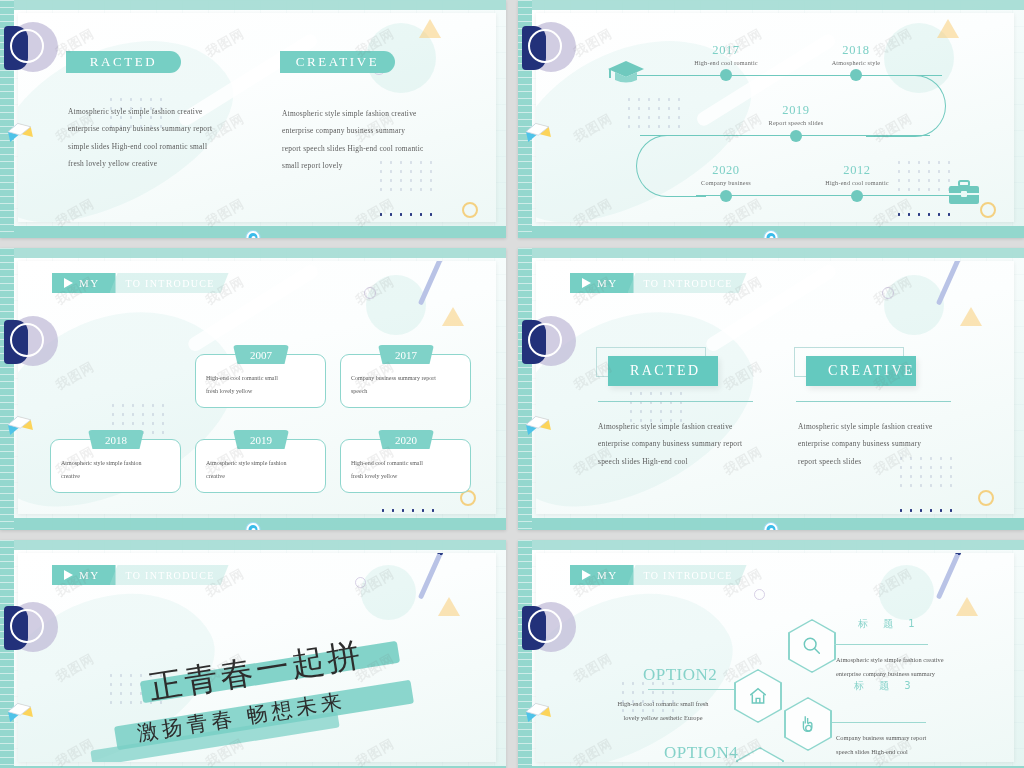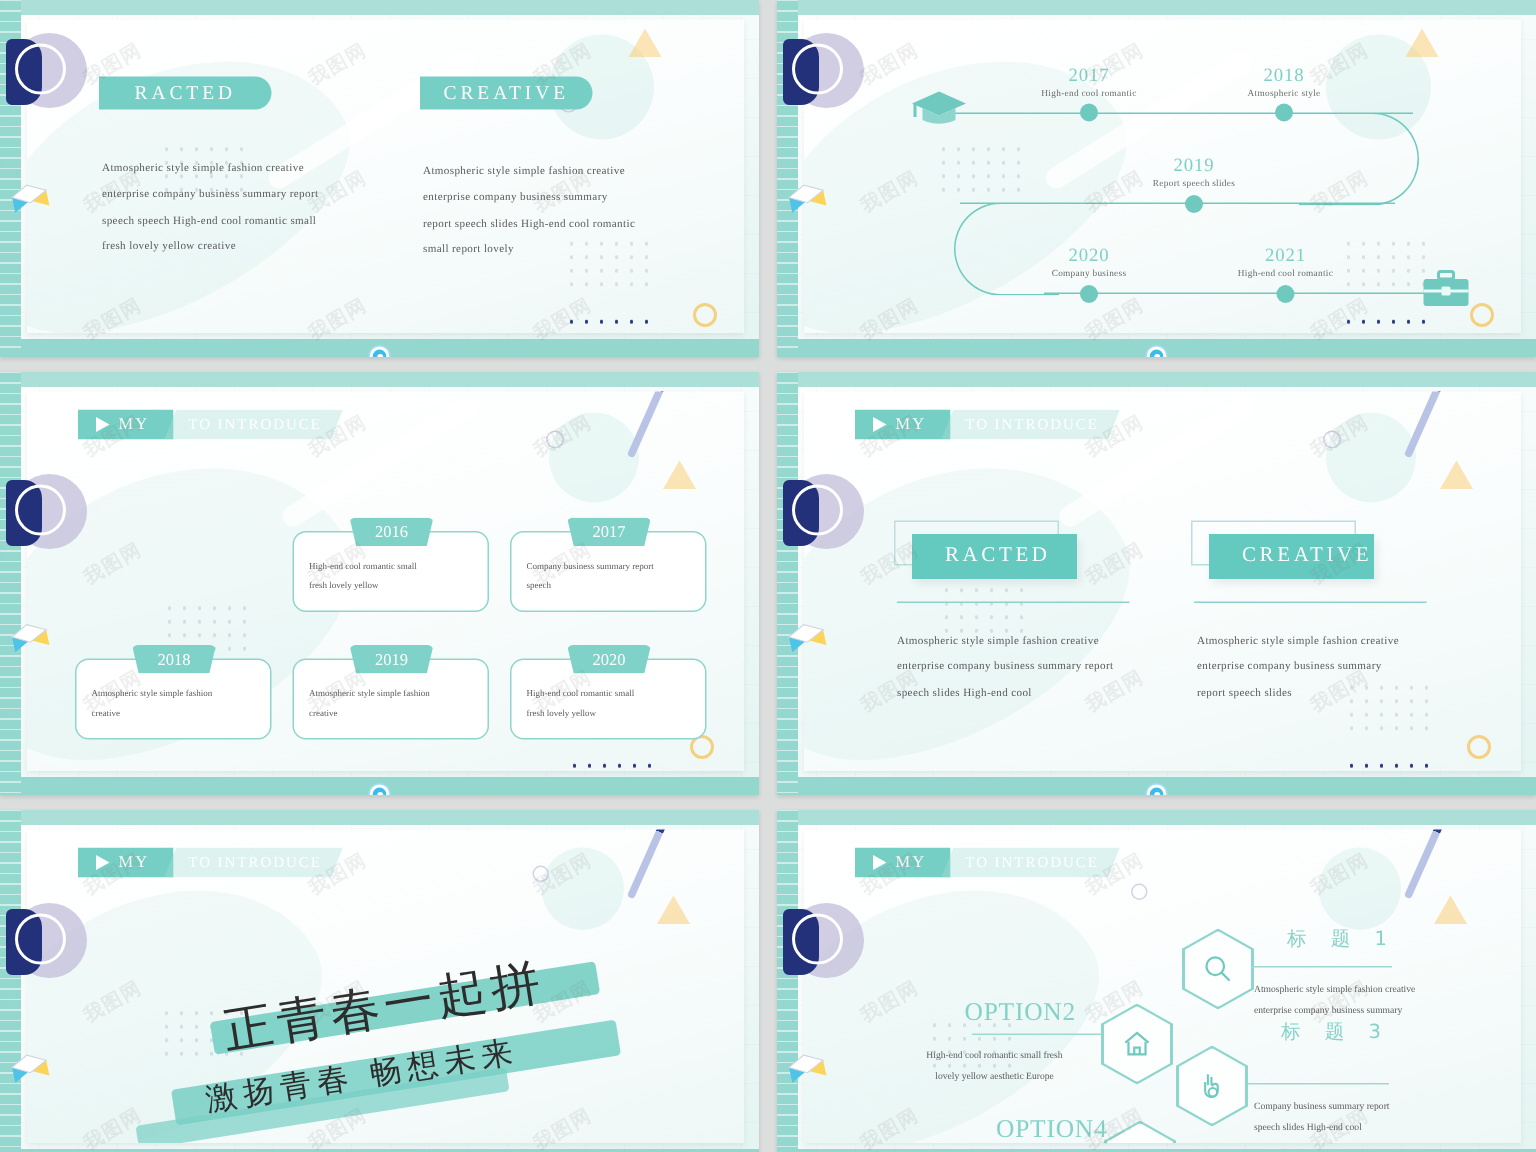--- a/index.html
+++ b/index.html
@@ -224,21 +224,21 @@
   }
   .hex::after{
     content:""; position:absolute; inset:1.6px;
     clip-path:polygon(50% 0,100% 25%,100% 75%,50% 100%,0 75%,0 25%);
     background:#fdfefe;
   }
   .hex svg{ position:relative; z-index:2; }
   .opt-title{ position:absolute; color:#85d2c9; font-size:17px; letter-spacing:.5px; }
   .opt-rule{ position:absolute; height:1px; background:#9dd9d1; }
   .opt-txt{ position:absolute; font-size:6.4px; color:#5c5c5c; line-height:2.2; }
-  .cn-title{ position:absolute; color:#85d2c9; font-size:13px; letter-spacing:6px; font-family:"DejaVu Sans",sans-serif;}
+  .cn-title{ position:absolute; color:#85d2c9; font-size:10px; letter-spacing:6px; font-family:"DejaVu Sans",sans-serif;}
 </style>
 </head>
 <body>
 
 <div class="sheet">
 
   <div class="slide">
     <div class="slide-inner"></div>
     <div class="grid-tex"></div>
     <div class="frame-band"></div>
@@ -257,21 +257,21 @@
       <div class="tagbar" style="left:48px;top:38px;width:115px;">
         <span>RACTED</span>
       </div>
       <div class="tagbar" style="left:262px;top:38px;width:115px;">
         <span>CREATIVE</span>
       </div>
 
       <div class="bodytxt" style="left:50px;top:90px;width:170px;">
         <div>Atmospheric style simple fashion creative</div>
         <div>enterprise company business summary report</div>
-        <div>speech speech High-end cool romantic small</div>
+        <div>simple slides High-end cool romantic small</div>
         <div>fresh lovely yellow creative</div>
       </div>
       <div class="bodytxt" style="left:264px;top:92px;width:170px;">
         <div>Atmospheric style simple fashion creative</div>
         <div>enterprise company business summary</div>
         <div>report speech slides High-end cool romantic</div>
         <div>small report lovely</div>
       </div>
     </div>
 
@@ -332,21 +332,21 @@
       <div class="tl-node" style="left:321px;top:183px;"></div>
 
       <div class="tl-year" style="left:190px;top:30px;">2017</div>
       <div class="tl-sub" style="left:190px;top:46px;">High-end cool romantic</div>
       <div class="tl-year" style="left:320px;top:30px;">2018</div>
       <div class="tl-sub" style="left:320px;top:46px;">Atmospheric style</div>
       <div class="tl-year" style="left:260px;top:90px;">2019</div>
       <div class="tl-sub" style="left:260px;top:106px;">Report speech slides</div>
       <div class="tl-year" style="left:190px;top:150px;">2020</div>
       <div class="tl-sub" style="left:190px;top:166px;">Company business</div>
-      <div class="tl-year" style="left:321px;top:150px;">2021</div>
+      <div class="tl-year" style="left:321px;top:150px;">2012</div>
       <div class="tl-sub" style="left:321px;top:166px;">High-end cool romantic</div>
 
       <div style="position:absolute;left:70px;top:44px;">
         <svg width="40" height="30" viewBox="0 0 40 30">
           <polygon points="20,4 38,12 20,20 2,12" fill="#6fc9be"></polygon>
           <path d="M9 15 v8 q11 5 22 0 v-8 l-11 5 z" fill="#8ed6cd"></path>
           <rect x="3" y="12" width="2" height="9" fill="#6fc9be"></rect>
         </svg>
       </div>
       <div style="position:absolute;right:32px;top:165px;">
@@ -409,21 +409,21 @@
         <div class="pill-a">
           <span class="tri-play"></span>
           <span>MY</span>
         </div>
         <div class="pill-b">
           <span>TO INTRODUCE</span>
         </div>
       </div>
 
       <div class="ycard" style="left:177px;top:93px;">
-        <div class="ytab">2016</div>
+        <div class="ytab">2007</div>
         <p>
           <span>High-end cool romantic small</span><br>
           <span>fresh lovely yellow</span>
         </p>
       </div>
       <div class="ycard" style="left:322px;top:93px;">
         <div class="ytab">2017</div>
         <p>
           <span>Company business summary report</span><br>
           <span>speech</span>

